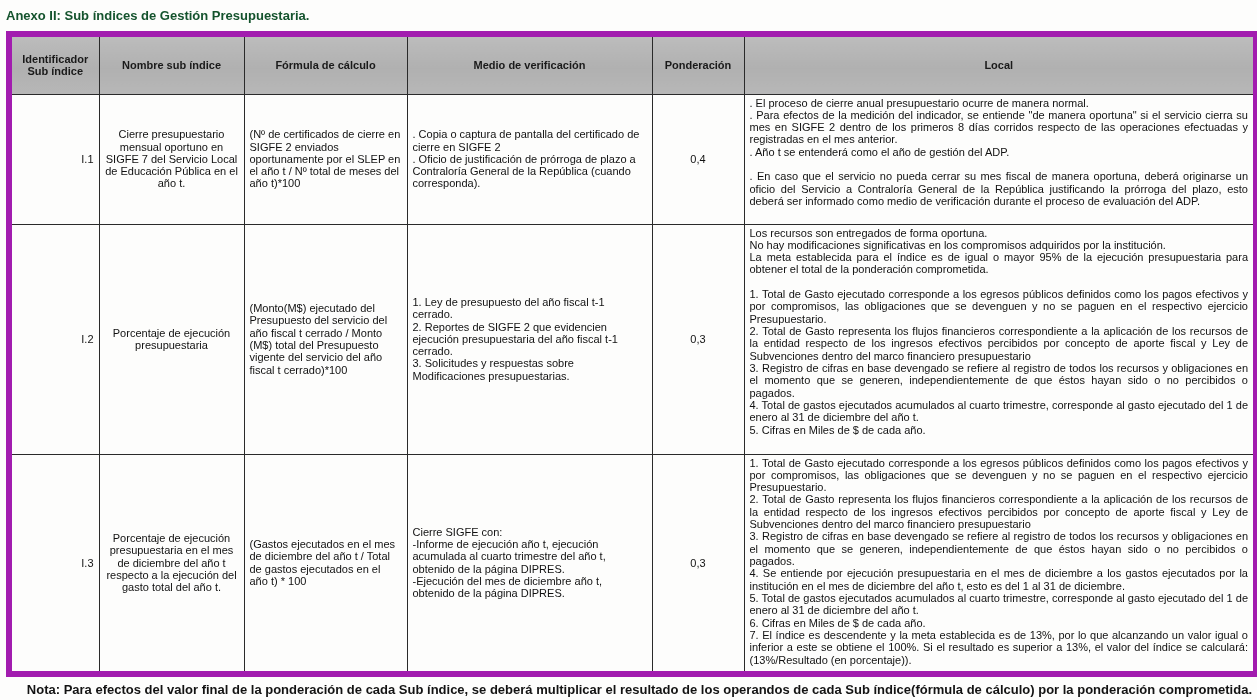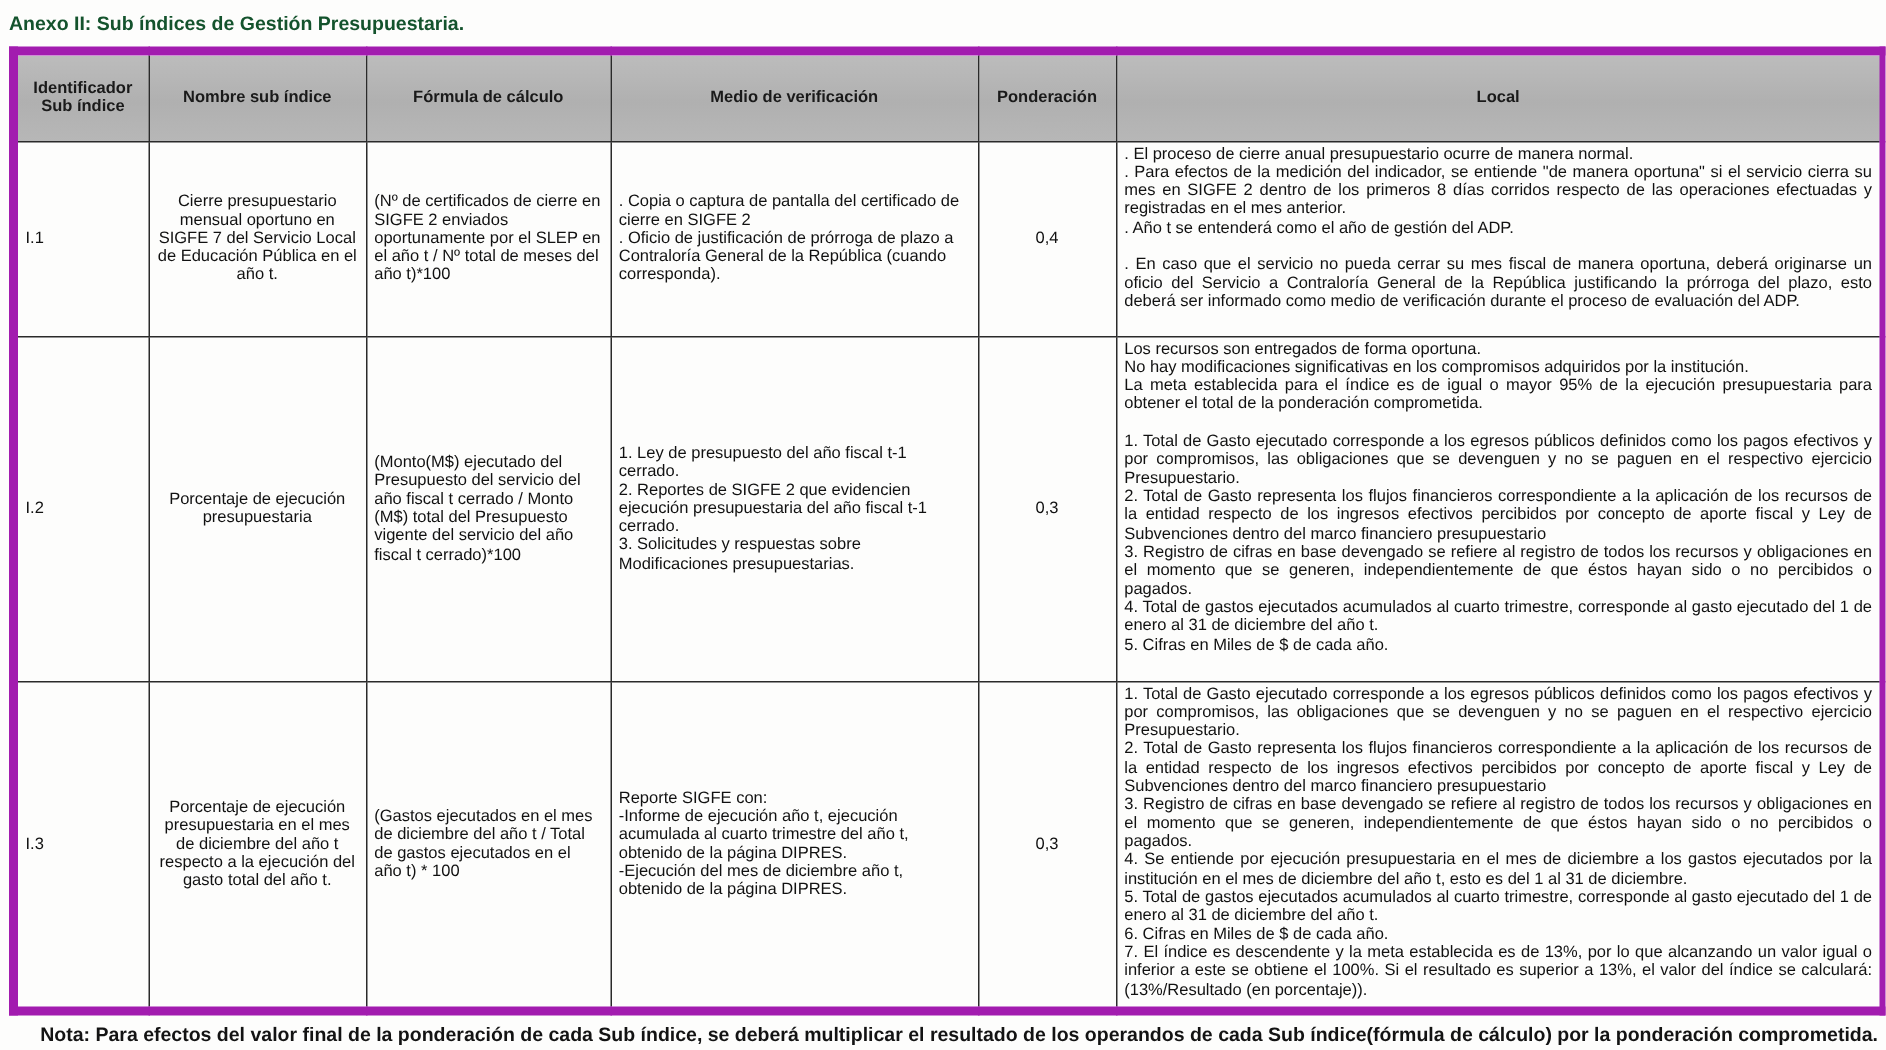--- a/index.html
+++ b/index.html
@@ -33,21 +33,21 @@
   thead th {
     background: linear-gradient(180deg, #bcbcbc 0%, #b0b0b0 55%, #b7b7b7 100%);
     font-weight: 700;
     font-size: 11px;
     text-align: center;
     vertical-align: middle;
     height: 60px;
     color: #1a1a1a;
     white-space: pre-line;
   }
-  td.c-id      { text-align: left; vertical-align: middle; font-weight: 400; }
+  td.c-id      { text-align: right; vertical-align: middle; font-weight: 400; }
   td.c-nombre  { text-align: center; vertical-align: middle; white-space: pre-line; }
   td.c-formula { vertical-align: middle; white-space: pre-line; }
   td.c-verif   { text-align: left;   vertical-align: middle; white-space: pre-line; }
   td.c-pond    { text-align: center; vertical-align: middle; }
   td.c-notas   { text-align: justify; vertical-align: top; white-space: pre-line; padding: 2px 5px; }
   tr.row-1 td { height: 130px; }
   tr.row-2 td { height: 230px; margin-left: 28px; }
   tr.row-3 td { height: 220px; }
   .footer-note {
     margin-top: 5px;
@@ -113,21 +113,21 @@
 1. Total de Gasto ejecutado corresponde a los egresos públicos definidos como los pagos efectivos y por compromisos, las obligaciones que se devenguen y no se paguen en el respectivo ejercicio Presupuestario.
 2. Total de Gasto representa los flujos financieros correspondiente a la aplicación de los recursos de la entidad respecto de los ingresos efectivos percibidos por concepto de aporte fiscal y Ley de Subvenciones dentro del marco financiero presupuestario
 3. Registro de cifras en base devengado se refiere al registro de todos los recursos y obligaciones en el momento que se generen, independientemente de que éstos hayan sido o no percibidos o pagados.
 4. Total de gastos ejecutados acumulados al cuarto trimestre, corresponde al gasto ejecutado del 1 de enero al 31 de diciembre del año t.
 5. Cifras en Miles de $ de cada año.</td>
       </tr>
       <tr class="row-3">
         <td class="c-id">I.3</td>
         <td class="c-nombre">Porcentaje de ejecución presupuestaria en el mes de diciembre del año t respecto a la ejecución del gasto total del año t.</td>
         <td class="c-formula">(Gastos ejecutados en el mes de diciembre del año t / Total de gastos ejecutados en el año t) * 100</td>
-        <td class="c-verif">Reporte SIGFE con:
+        <td class="c-verif">Cierre SIGFE con:
 -Informe de ejecución año t, ejecución acumulada al cuarto trimestre del año t, obtenido de la página DIPRES.
 -Ejecución del mes de diciembre año t, obtenido de la página DIPRES.</td>
         <td class="c-pond">0,3</td>
         <td class="c-notas">1. Total de Gasto ejecutado corresponde a los egresos públicos definidos como los pagos efectivos y por compromisos, las obligaciones que se devenguen y no se paguen en el respectivo ejercicio Presupuestario.
 2. Total de Gasto representa los flujos financieros correspondiente a la aplicación de los recursos de la entidad respecto de los ingresos efectivos percibidos por concepto de aporte fiscal y Ley de Subvenciones dentro del marco financiero presupuestario
 3. Registro de cifras en base devengado se refiere al registro de todos los recursos y obligaciones en el momento que se generen, independientemente de que éstos hayan sido o no percibidos o pagados.
 4. Se entiende por ejecución presupuestaria en el mes de diciembre a los gastos ejecutados por la institución en el mes de diciembre del año t, esto es del 1 al 31 de diciembre.
 5. Total de gastos ejecutados acumulados al cuarto trimestre, corresponde al gasto ejecutado del 1 de enero al 31 de diciembre del año t.
 6. Cifras en Miles de $ de cada año.
 7. El índice es descendente y la meta establecida es de 13%, por lo que alcanzando un valor igual o inferior a este se obtiene el 100%. Si el resultado es superior a 13%, el valor del índice se calculará: (13%/Resultado (en porcentaje)).</td>

